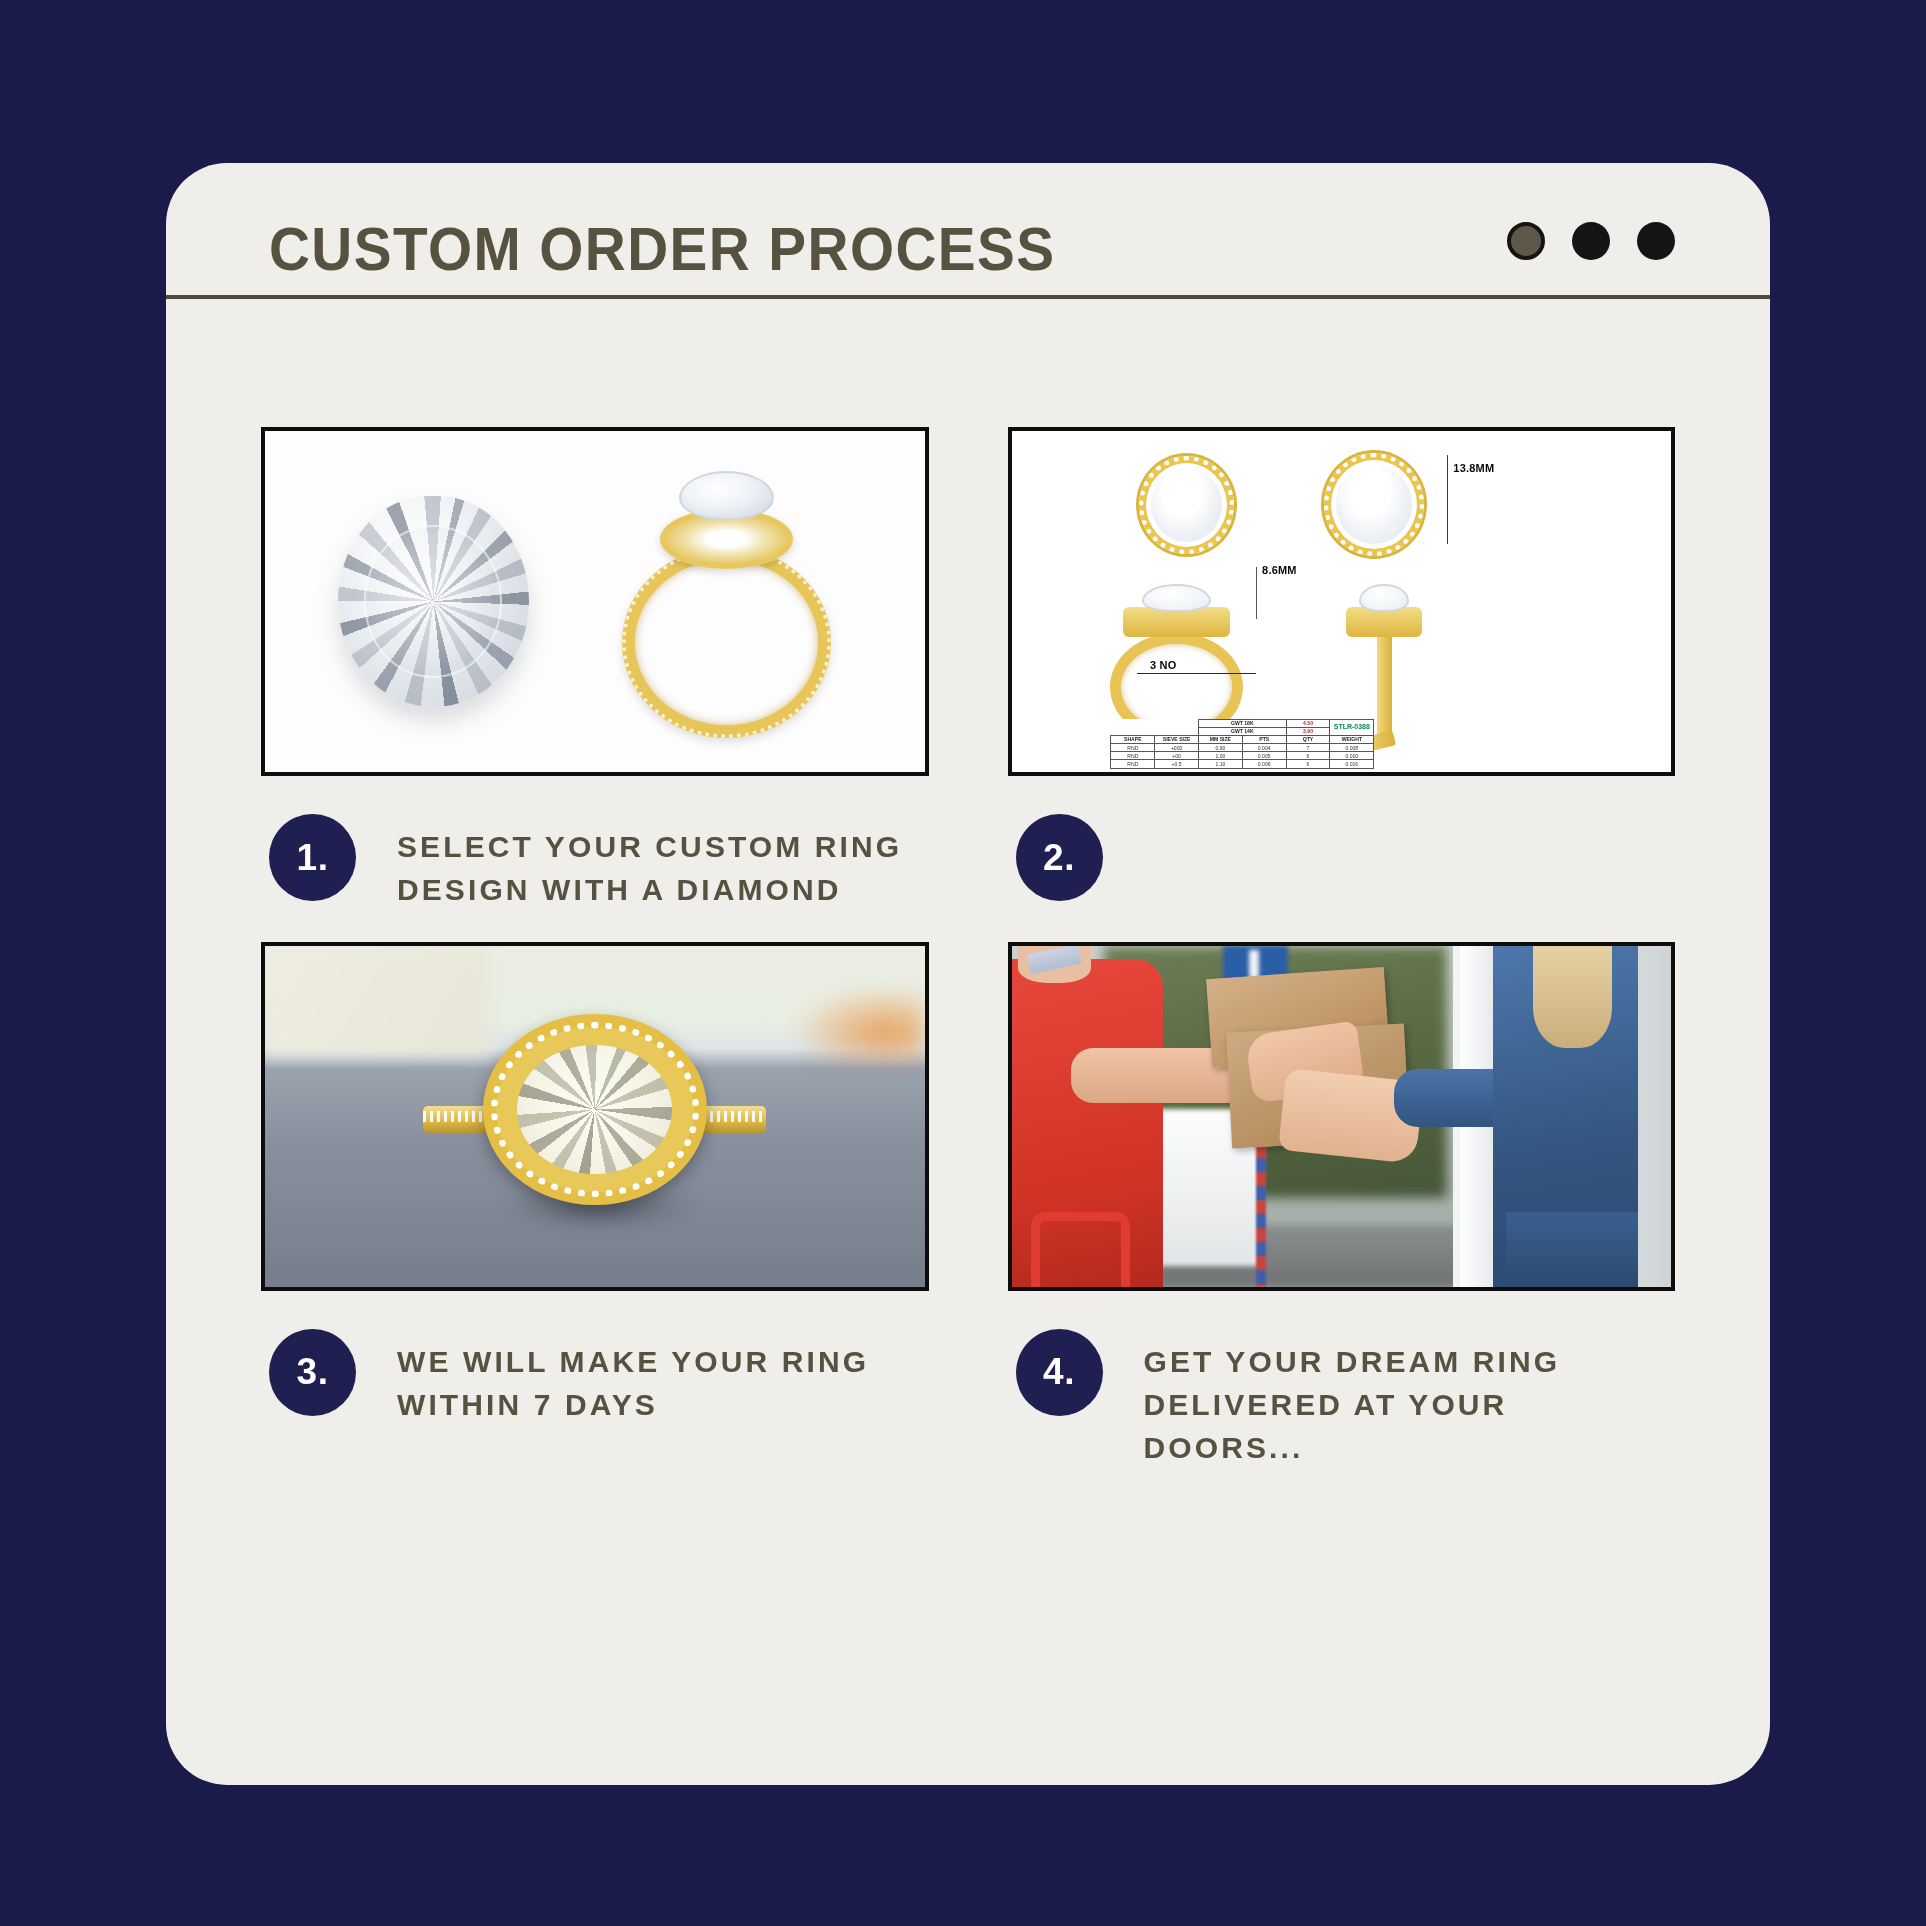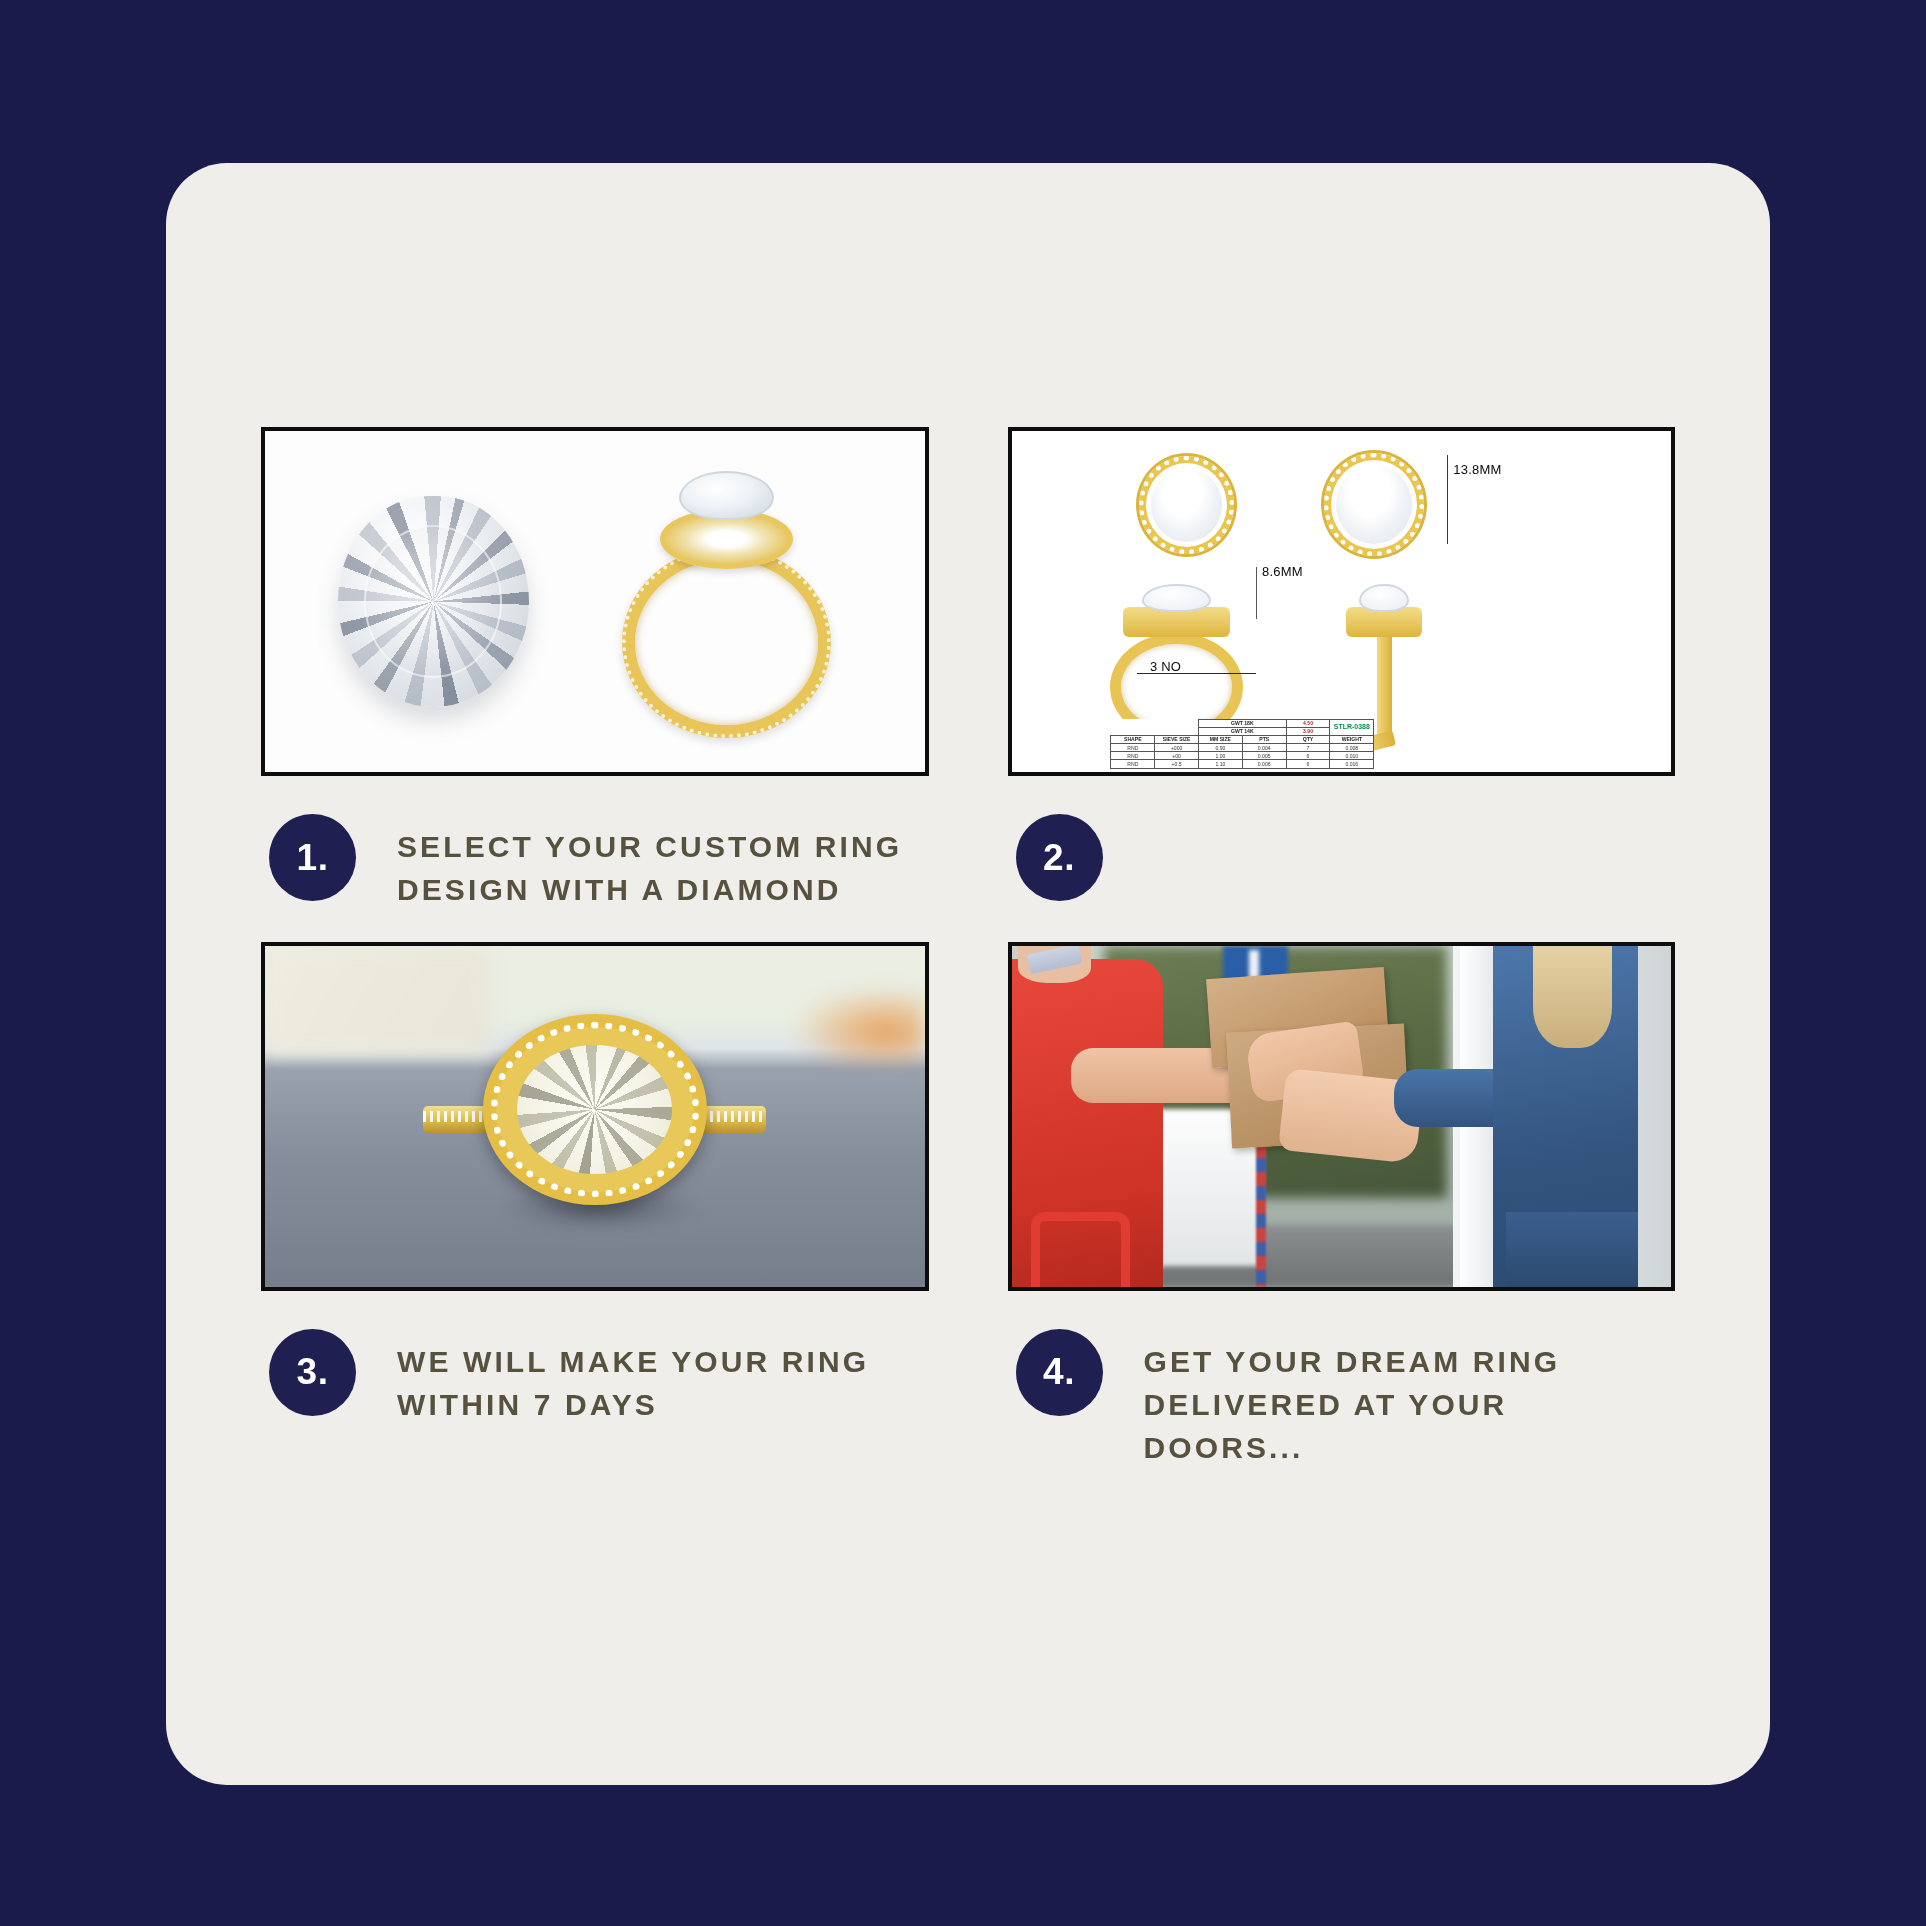--- a/index.html
+++ b/index.html
@@ -303,22 +303,22 @@
     left: 30%; bottom: 0;
     width: 30%; height: 9%;
     background: linear-gradient(90deg, #f3d87c, #d9b13b);
     border-radius: 3px;
     transform: rotate(-14deg);
     transform-origin: right bottom;
   }
 
   .cad-dim {
     position: absolute;
-    font-size: 13px;
-    font-weight: 400;
+    font-size: 11px;
+    font-weight: 700;
     color: #0a0a0a;
     letter-spacing: 0.2px;
     white-space: nowrap;
     font-family: "Liberation Sans", sans-serif;
   }
   .cad-dim-138 { left: 67%; top: 9%; }
   .cad-dim-86  { left: 38%; top: 39%; text-align: center; }
   .cad-dim-9no { left: 21%; top: 67%; }
 
   .cad-vline {
@@ -603,20 +603,31 @@
     background: linear-gradient(180deg, #3a5f8e, #2c4a70);
   }
 </style>
 </head>
 <body>
 
 <div id="page">
 
   <div id="card">
 
+    <div id="header">
+      <div id="page-title">CUSTOM ORDER PROCESS</div>
+
+      <div id="window-dots">
+        <span class="dot muted"></span>
+        <span class="dot solid"></span>
+        <span class="dot solid"></span>
+      </div>
+
+      <div id="header-divider"></div>
+    </div>
 
     <div id="steps-grid">
 
       <div class="step">
         <div class="step-figure fig-select">
           <div class="gem-round"></div>
           <div class="ring-side">
             <div class="ring-band"></div>
             <div class="ring-halo"></div>
             <div class="ring-gem"></div>

